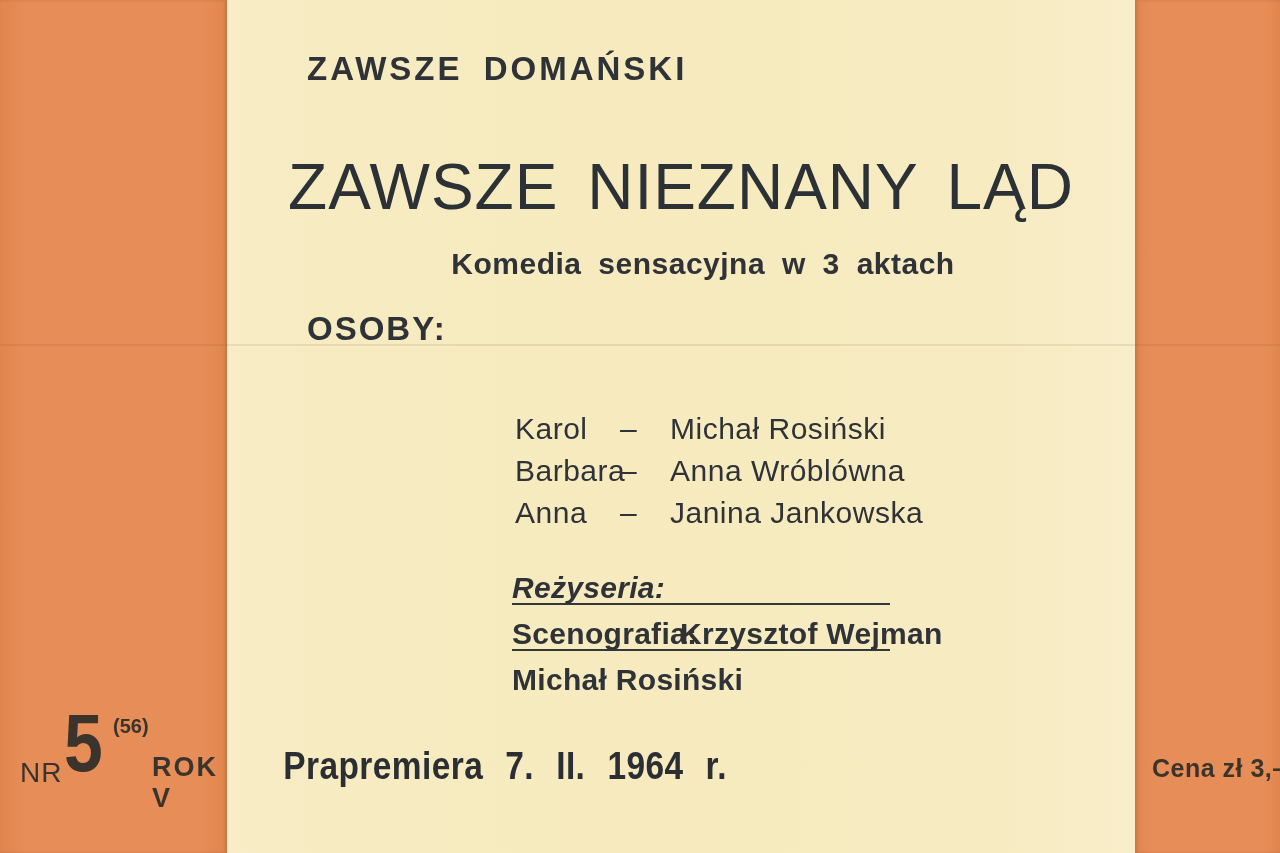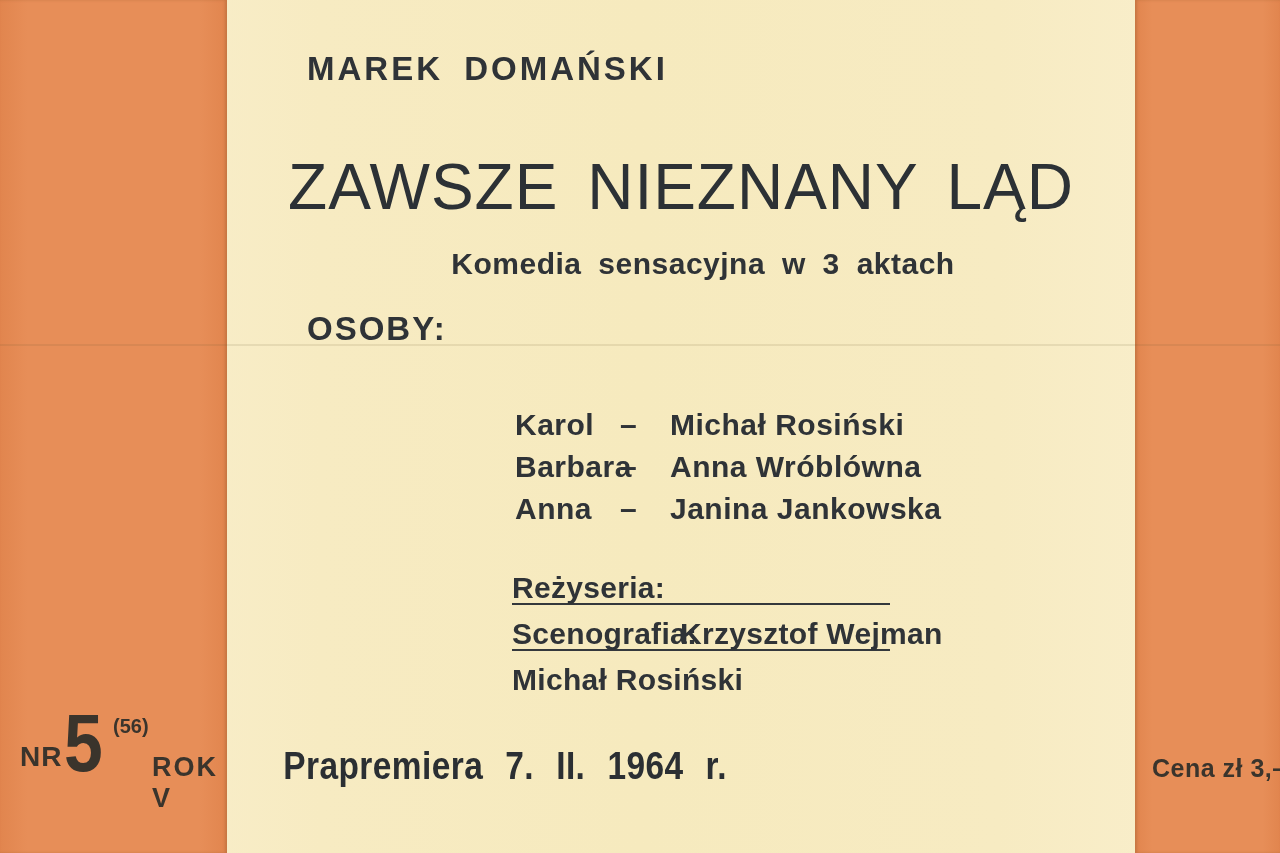--- a/index.html
+++ b/index.html
@@ -61,63 +61,63 @@
     font-size: 33px; font-weight: 700;
     letter-spacing: 2px;
   }
   .cast {
     position: absolute;
     left: 515px; top: 404px;
   }
   .cast-row {
     display: flex;
     height: 42px;
-    align-items: center;
-    font-size: 30px; font-weight: 700;
+    align-items: flex-end;
+    font-size: 30px; font-weight: 400;
     letter-spacing: 0.5px;
     white-space: nowrap;
   }
   .cast-role { width: 105px; }
   .cast-dash { width: 50px; }
   .credits {
     position: absolute;
     left: 512px; top: 574px;
   }
   .credit-row {
     width: 378px;
     font-size: 30px; font-weight: 700;
     letter-spacing: 0.3px;
     line-height: 28px;
     white-space: nowrap;
     display: flex;
   }
   .credit-row.underlined { border-bottom: 2px solid #34383c; padding-bottom: 1px; }
   .credit-row + .credit-row { margin-top: 15px; }
-  .credit-row:nth-child(1) .credit-label { min-width: 153px; }
+  .credit-row:nth-child(1) .credit-label { min-width: 153px; font-style: italic; }
   .credit-row:nth-child(2) .credit-label { min-width: 168px; }
   .credit-row:nth-child(3) .credit-label { margin-right: 10px; }
   .premiere-wrap {
     position: absolute;
     left: 227px; top: 745px; width: 908px;
     padding-left: 26px;
   }
   .premiere {
     display: inline-block;
     font-size: 38px; font-weight: 700;
     word-spacing: 14px; letter-spacing: 0.5px;
     white-space: nowrap;
     transform: scaleX(0.88);
     transform-origin: center;
     color: #2b2f33;
   }
   .issue { position: absolute; left: 0; top: 0; color: #3a342c; }
   .issue-nr {
     position: absolute;
-    left: 20px; top: 741px;
-    font-size: 28px; font-weight: 700; letter-spacing: 1px;
+    left: 20px; top: 757px;
+    font-size: 28px; font-weight: 400; letter-spacing: 1px;
   }
   .issue-number {
     position: absolute;
     left: 64px; top: 702px;
     font-size: 82px; font-weight: 700; line-height: 1;
     transform: scaleX(0.85);
     transform-origin: left top;
   }
   .issue-paren {
     position: absolute;
@@ -139,21 +139,21 @@
 </style>
 </head>
 <body>
 
 <div class="poster">
 
   <div class="band band-left"></div>
   <div class="band band-right"></div>
   <div class="crease"></div>
 
-  <div class="author">MAREK DOMAŃSKI</div>
+  <div class="author">ZAWSZE DOMAŃSKI</div>
 
   <div class="title-wrap">
     <span class="title">ZAWSZE NIEZNANY LĄD</span>
   </div>
 
   <div class="subtitle-wrap">
     <span class="subtitle">Komedia sensacyjna w 3 aktach</span>
   </div>
 
   <div class="cast-heading">OSOBY:</div>

